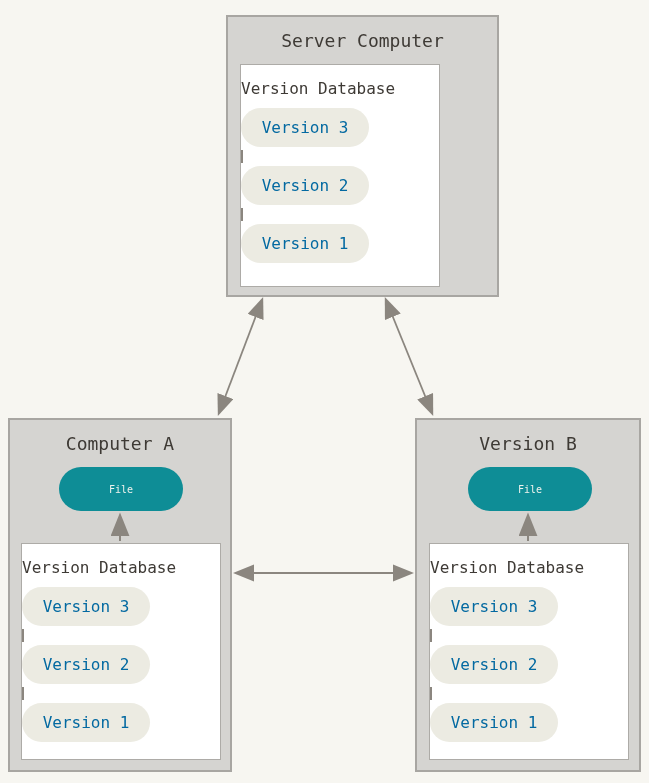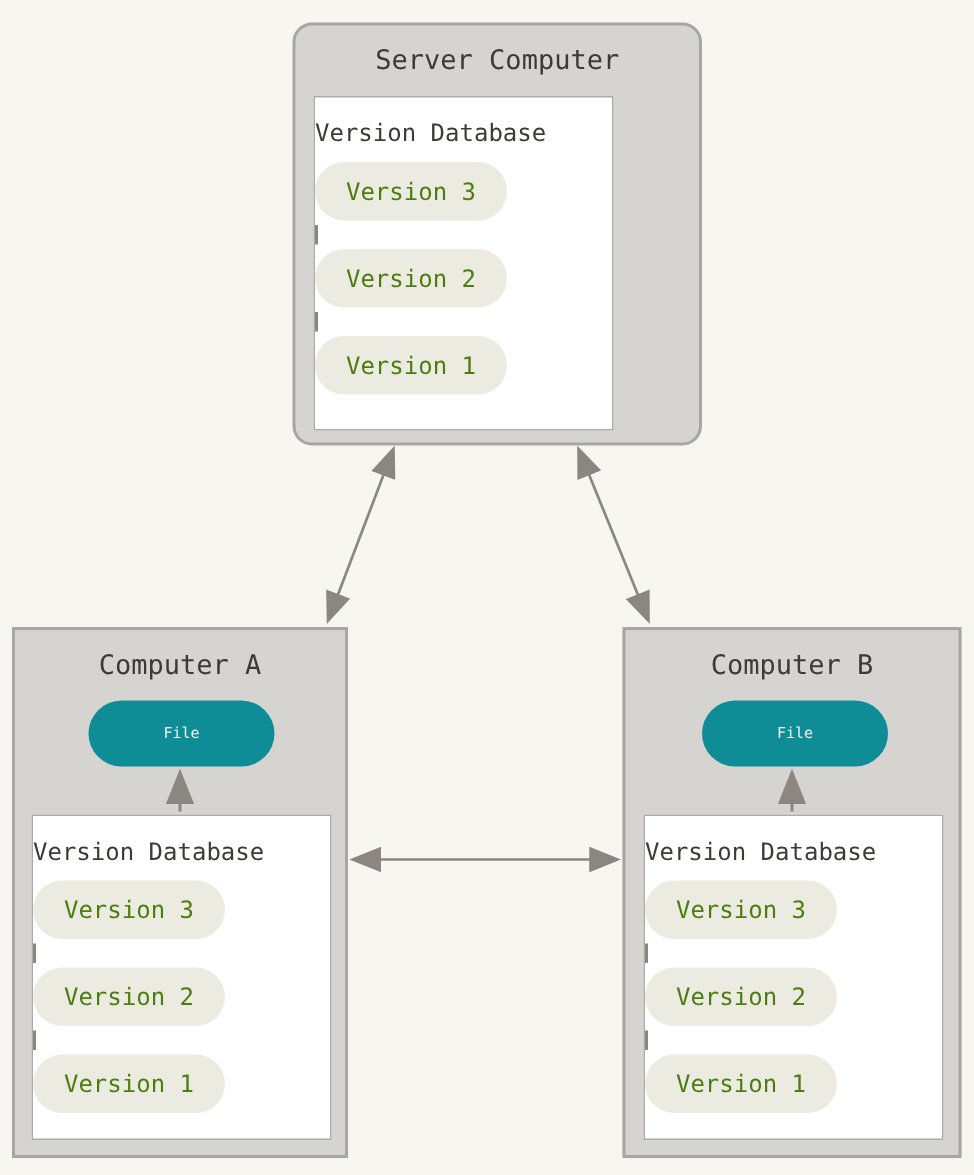--- a/index.html
+++ b/index.html
@@ -42,21 +42,21 @@
     font-size: 16px;
     color: #3e3a35;
     margin-top: 14px;
     white-space: nowrap;
   }
   .pill {
     width: 128px;
     height: 39px;
     border-radius: 19.5px;
     background: #ecebe2;
-    color: #4d7c0f;
+    color: #0369a1;
     font-size: 16px;
     display: flex;
     align-items: center;
     justify-content: center;
     white-space: nowrap;
     flex: none;
   }
   .pill.first { margin-top: 10px; }
   .connector {
     width: 2px;
@@ -83,21 +83,21 @@
     width: 649px;
     height: 783px;
     pointer-events: none;
   }
 </style>
 </head>
 <body>
 
 <div class="canvas">
 
-  <div class="node" style="left:195px; top:15px; width:273px; height:282px;border-radius:13px;">
+  <div class="node" style="left:226px; top:15px; width:273px; height:282px;">
     <div class="node-title">Server Computer</div>
     <div class="panel" style="left:12px; top:47px; width:200px; height:223px;">
       <div class="panel-title">Version Database</div>
       <div class="pill first">Version 3</div>
       <div class="connector"></div>
       <div class="pill">Version 2</div>
       <div class="connector"></div>
       <div class="pill">Version 1</div>
     </div>
   </div>
@@ -109,21 +109,21 @@
       <div class="panel-title">Version Database</div>
       <div class="pill first">Version 3</div>
       <div class="connector"></div>
       <div class="pill">Version 2</div>
       <div class="connector"></div>
       <div class="pill">Version 1</div>
     </div>
   </div>
 
   <div class="node" style="left:415px; top:418px; width:226px; height:354px;">
-    <div class="node-title">Computer B</div>
+    <div class="node-title">Version B</div>
     <div class="file-pill" style="left:51px; top:47px;">File</div>
     <div class="panel" style="left:12px; top:123px; width:200px; height:217px;">
       <div class="panel-title">Version Database</div>
       <div class="pill first">Version 3</div>
       <div class="connector"></div>
       <div class="pill">Version 2</div>
       <div class="connector"></div>
       <div class="pill">Version 1</div>
     </div>
   </div>

